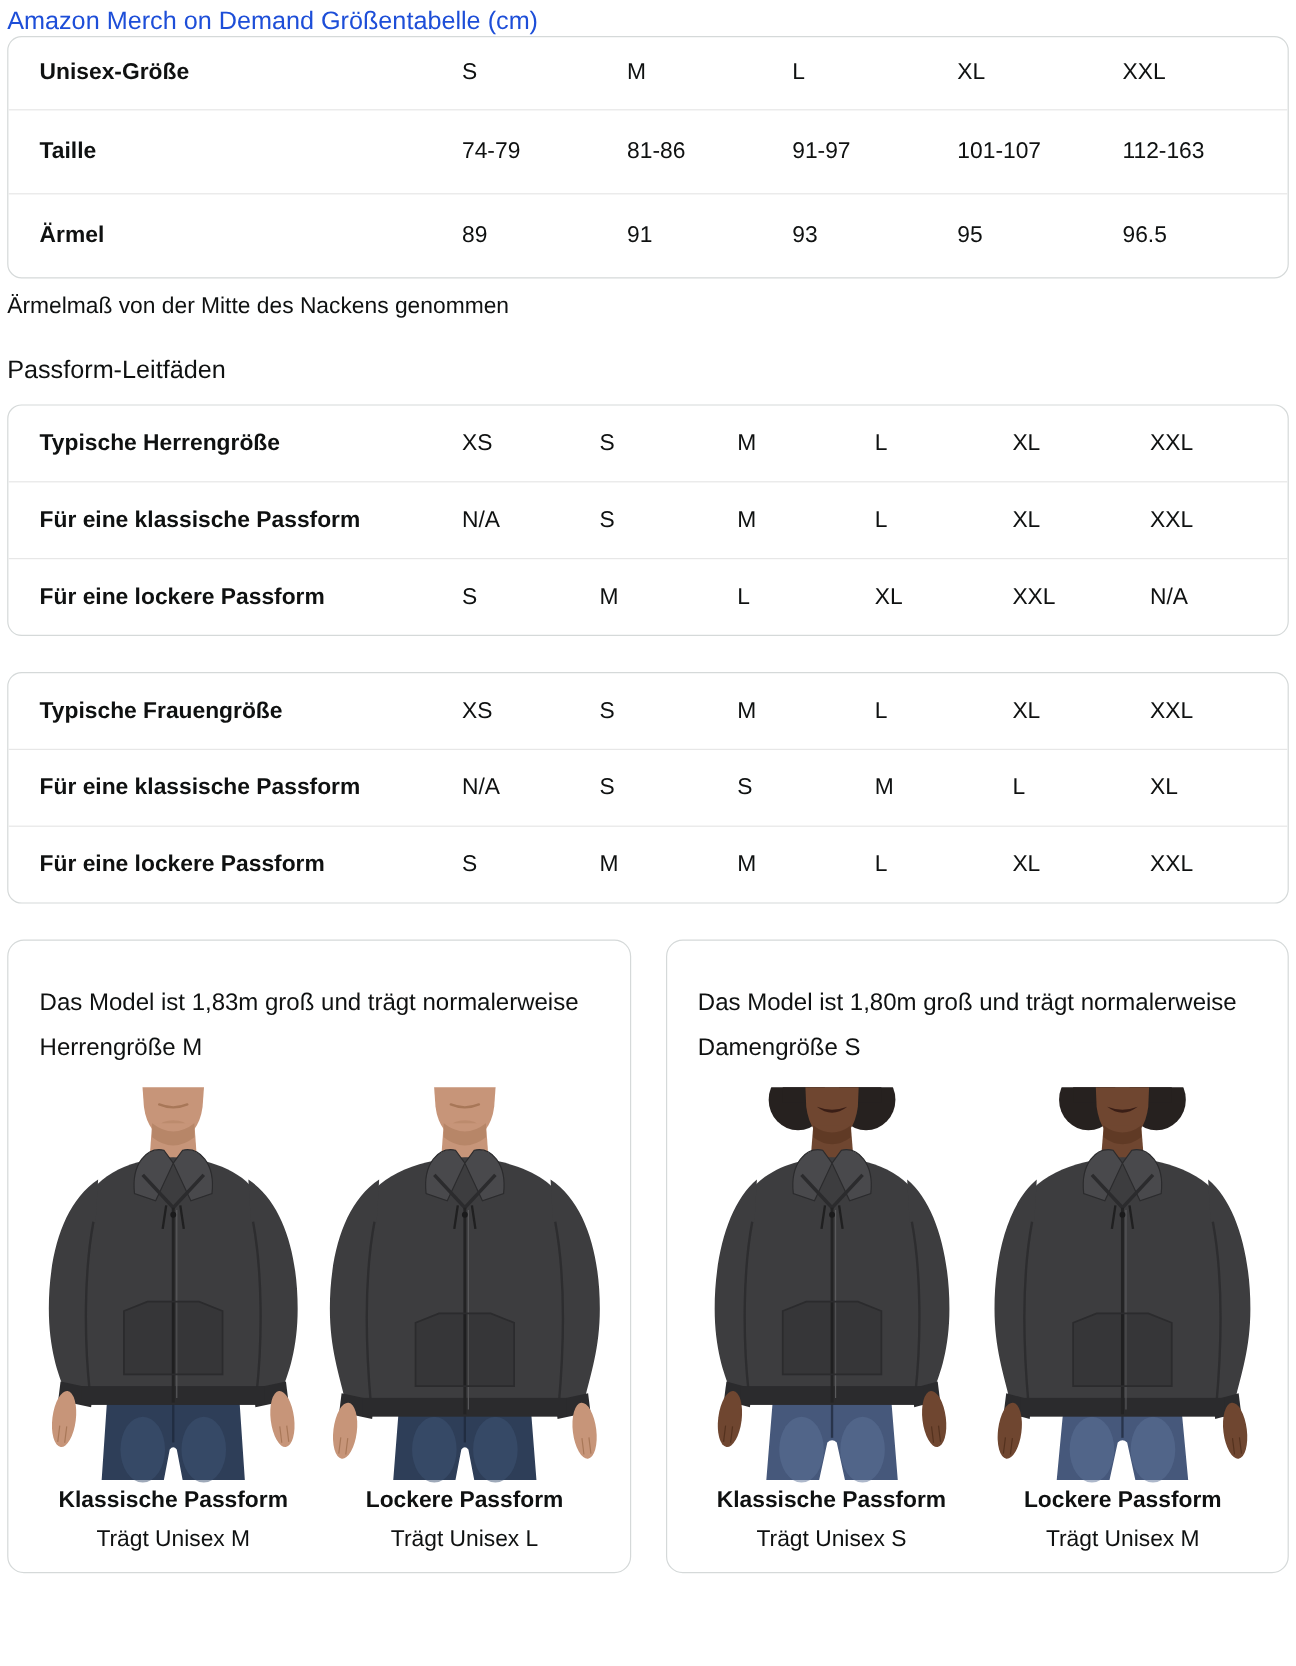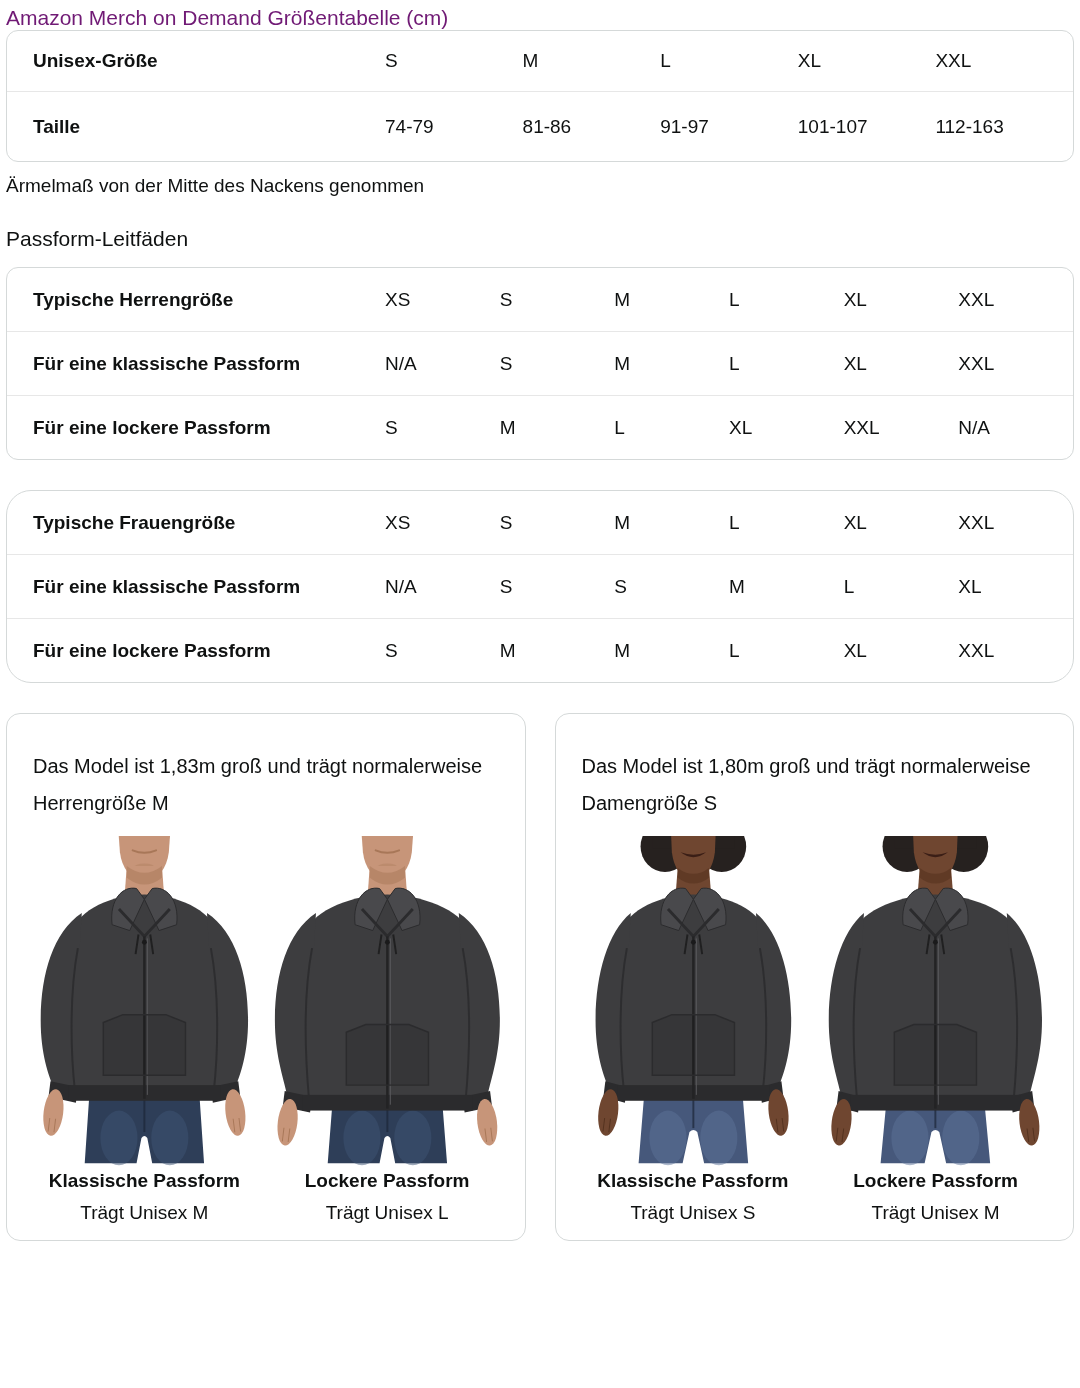--- a/index.html
+++ b/index.html
@@ -3,37 +3,37 @@
 <meta charset="utf-8">
 <style>
   html,body{margin:0;padding:0;background:#fff;}
   body{
     width:1080px;height:1388px;overflow:hidden;
     font-family:"Liberation Sans","DejaVu Sans",sans-serif;
     color:#0f1111;
     -webkit-font-smoothing:antialiased;
   }
   .page{padding:0 6px;}
-  .page-title{margin:0;padding:6px 0 0 0;font-size:21px;font-weight:400;color:#701a75;}
+  .page-title{margin:0;padding:6px 0 0 0;font-size:21px;font-weight:400;color:#1d4ed8;}
   .sizetable{
     border:1px solid #d5d9d9;border-radius:12px;
     overflow:hidden;background:#fff;
   }
   .trow{
     display:grid;align-items:center;
     padding-left:26px;font-size:19px;
     border-top:1px solid #e7e7e7;
   }
   .trow:first-child{border-top:none;}
   .trow .row-label{font-weight:700;}
   .trow .cell{font-weight:400;padding-right:6px;white-space:nowrap;}
   .sleeve-note{margin:13px 0 0 0;font-size:19px;font-weight:400;}
   .section-heading{margin:30px 0 0 0;font-size:21px;font-weight:400;}
   .ft0{margin-top:16px;}
-  .ft1{margin-top:30px;border-radius:25px;}
+  .ft1{margin-top:30px;}
   .cards{display:flex;gap:29px;margin-top:30px;}
   .card{
     flex:1;border:1px solid #d5d9d9;border-radius:14px;
     padding:22px 20px 16px 20px;background:#fff;
   }
   .card-desc{margin:12px 0 14px 6px;font-size:20px;line-height:37px;}
   .figures{display:flex;gap:8px;}
   .figures figure{margin:0;flex:1;text-align:center;min-width:0;}
   .photo{height:330px;}
   .photo svg{width:100%;height:100%;display:block;}
@@ -56,20 +56,28 @@
         <div class="cell">XL</div>
         <div class="cell">XXL</div>
       </div>
       <div class="trow" style="grid-template-columns: 352px repeat(5, 1fr); min-height: 69px;">
         <div class="row-label">Taille</div>
         <div class="cell">74-79</div>
         <div class="cell">81-86</div>
         <div class="cell">91-97</div>
         <div class="cell">101-107</div>
         <div class="cell">112-163</div>
+      </div>
+      <div class="trow" style="grid-template-columns: 352px repeat(5, 1fr); min-height: 69px;">
+        <div class="row-label">Ärmel</div>
+        <div class="cell">89</div>
+        <div class="cell">91</div>
+        <div class="cell">93</div>
+        <div class="cell">95</div>
+        <div class="cell">96.5</div>
       </div>
     </section>
 
   <p class="sleeve-note">Ärmelmaß von der Mitte des Nackens genommen</p>
 
   <h2 class="section-heading">Passform-Leitfäden</h2>
 
   <section class="sizetable ft0" id="fit-table-0">
       <div class="trow" style="grid-template-columns: 352px repeat(6, 1fr); min-height: 63px;">
         <div class="row-label">Typische Herrengröße</div>

